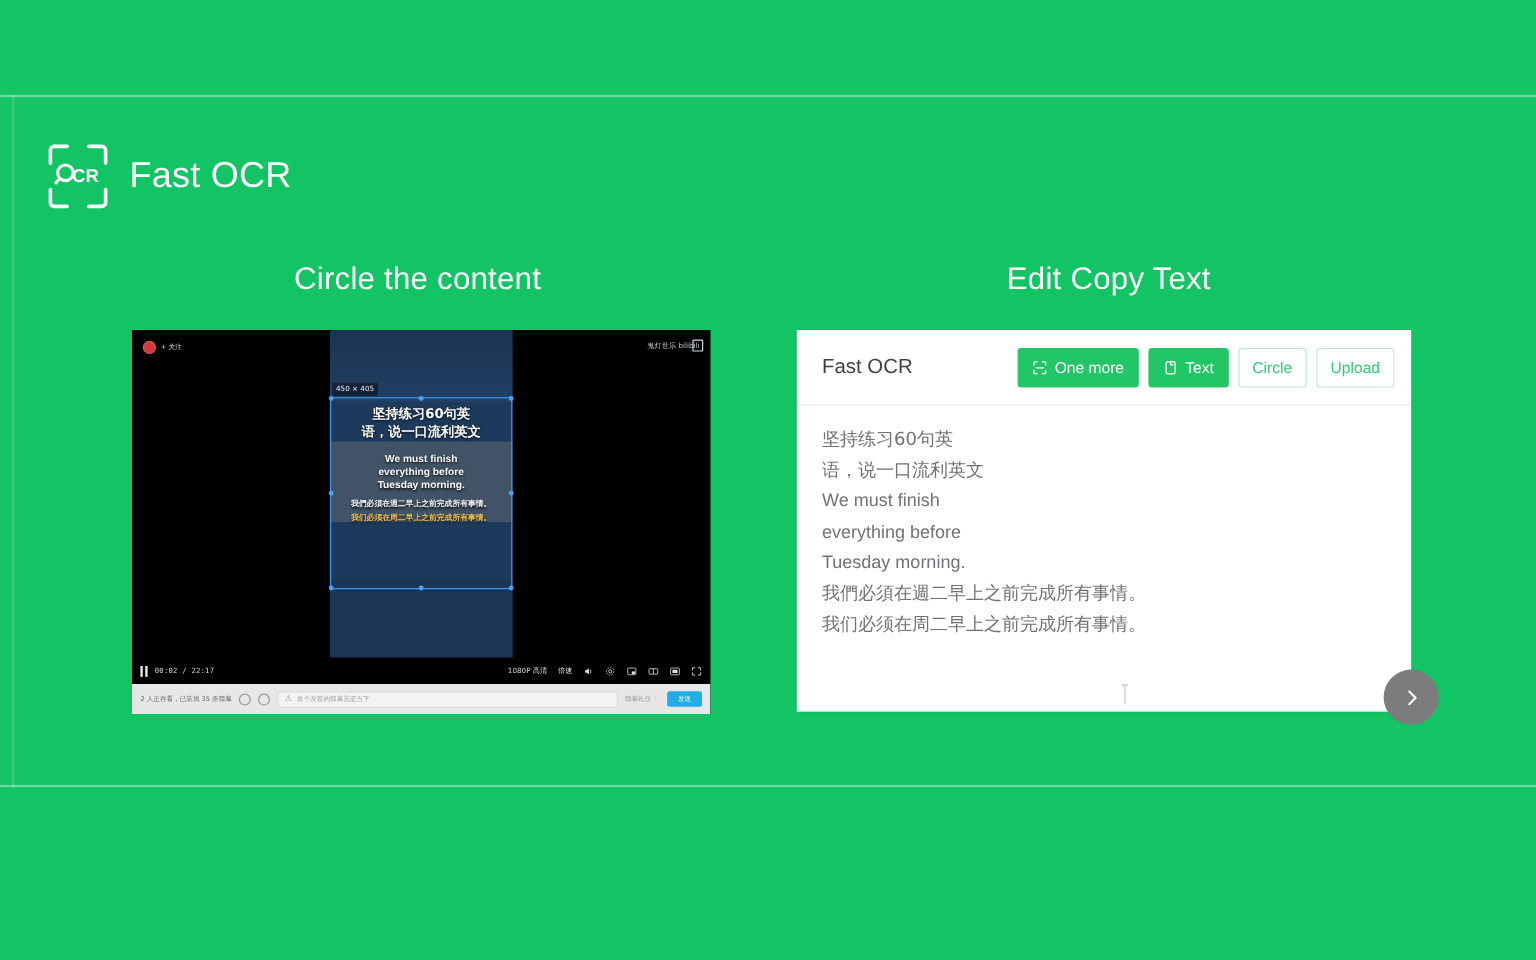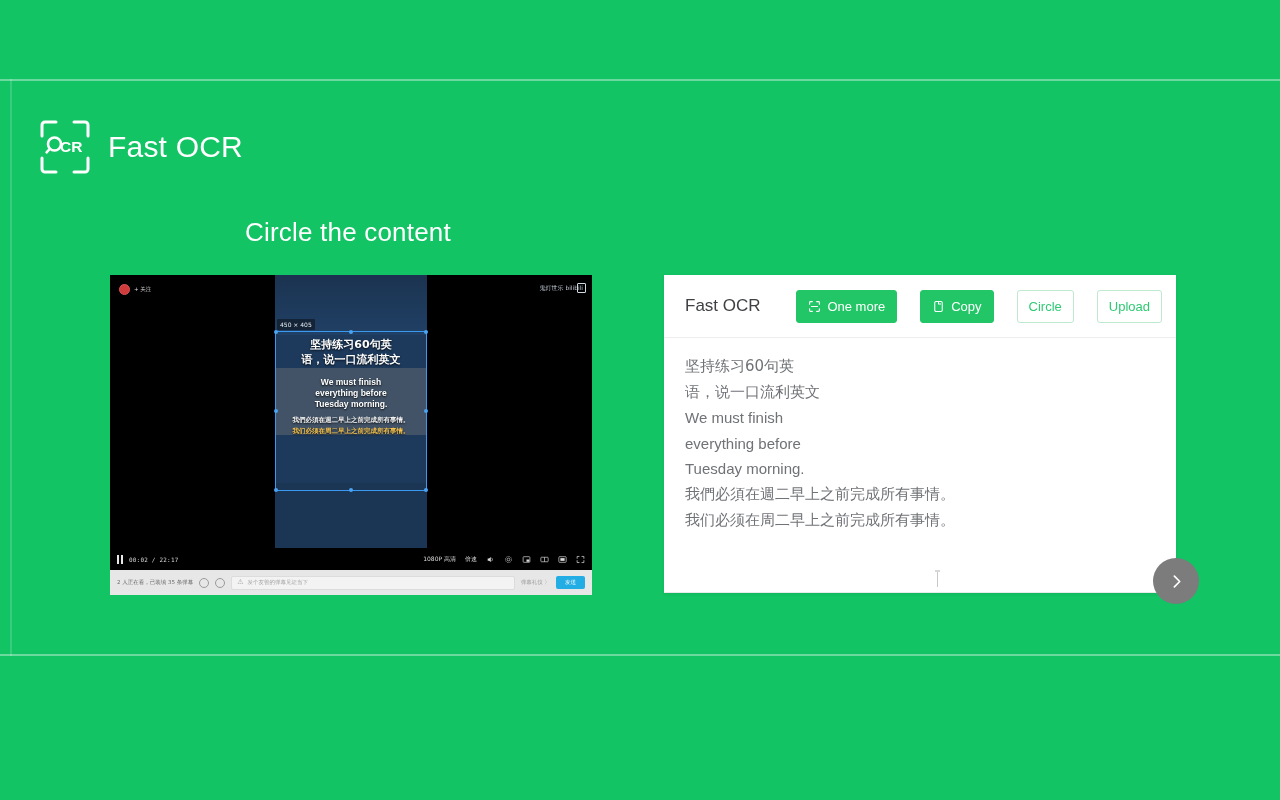--- a/index.html
+++ b/index.html
@@ -348,21 +348,21 @@
   .ocr-title {
     color: #3e4043;
     font-size: 17px;
     font-weight: 400;
     white-space: nowrap;
   }
   .ocr-actions {
     margin-left: auto;
     display: flex;
     align-items: center;
-    gap: 23px;
+    gap: 8px;
   }
   .btn {
     display: inline-flex;
     align-items: center;
     gap: 6px;
     height: 33px;
     padding: 0 11px;
     border-radius: 3px;
     font-size: 13px;
     white-space: nowrap;
@@ -451,20 +451,21 @@
         <path d="M18 54 H7 A3 3 0 0 1 4 51 V40" stroke="#ffffff" stroke-width="3" stroke-linecap="round" fill="none"></path>
         <circle cx="16.5" cy="26" r="6.5" stroke="#ffffff" stroke-width="2.6" fill="none"></circle>
         <line x1="11.6" y1="31" x2="8.6" y2="34.4" stroke="#ffffff" stroke-width="2.6" stroke-linecap="round"></line>
         <text x="22" y="33.5" font-family="Liberation Sans, sans-serif" font-size="15.5" font-weight="600" fill="#ffffff">CR</text>
       </svg>
     </span>
     <span class="brand-title">Fast OCR</span>
   </div>
 
   <div class="section-head left">Circle the content</div>
+  <div class="section-head right">Edit Copy Text</div>
 
   <div class="player">
 
     <div class="player-stage">
       <div class="video-col">
         <div class="video-upper"></div>
         <div class="video-lower"></div>
       </div>
 
       <div class="v-topleft">
@@ -577,21 +578,21 @@
           <span>One more</span>
         </button>
 
         <button class="btn btn-primary">
           <span>
             <svg width="13" height="13" viewBox="0 0 16 16">
               <rect x="3.4" y="1.8" width="9.2" height="12.4" rx="1.6" stroke="#ffffff" stroke-width="1.3" fill="none"></rect>
               <path d="M8 1.8v3.1h3.1" stroke="#ffffff" stroke-width="1.3" fill="none" stroke-linejoin="round"></path>
             </svg>
           </span>
-          <span>Copy</span>
+          <span>Text</span>
         </button>
 
         <button class="btn btn-ghost">
           <span>Circle</span>
         </button>
 
         <button class="btn btn-ghost">
           <span>Upload</span>
         </button>
       </div>

